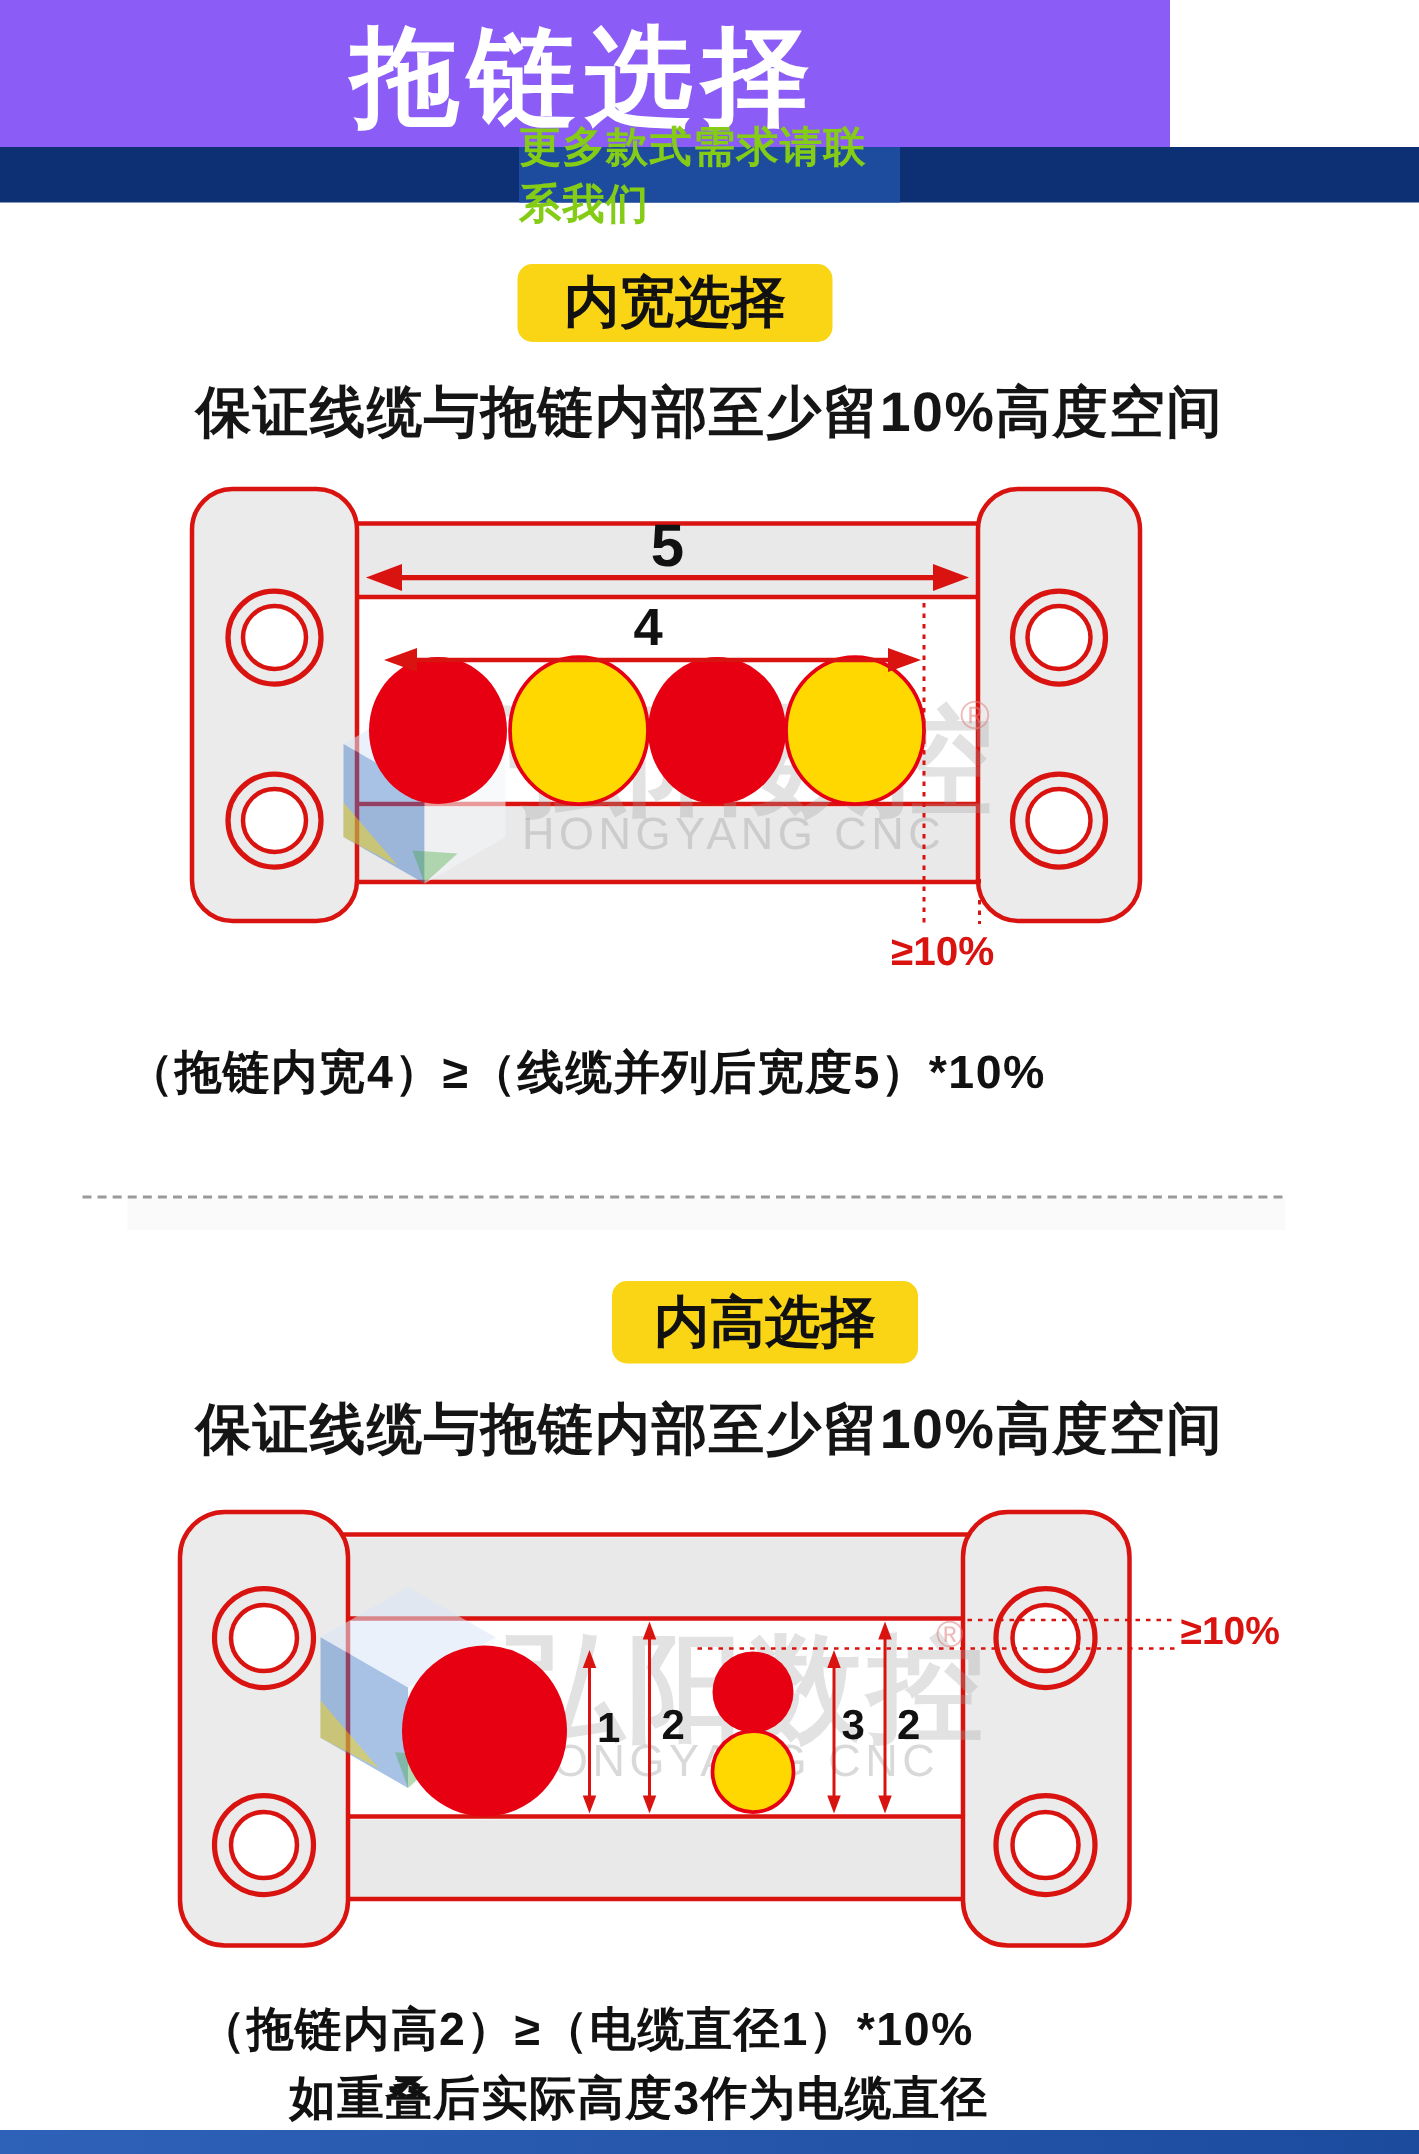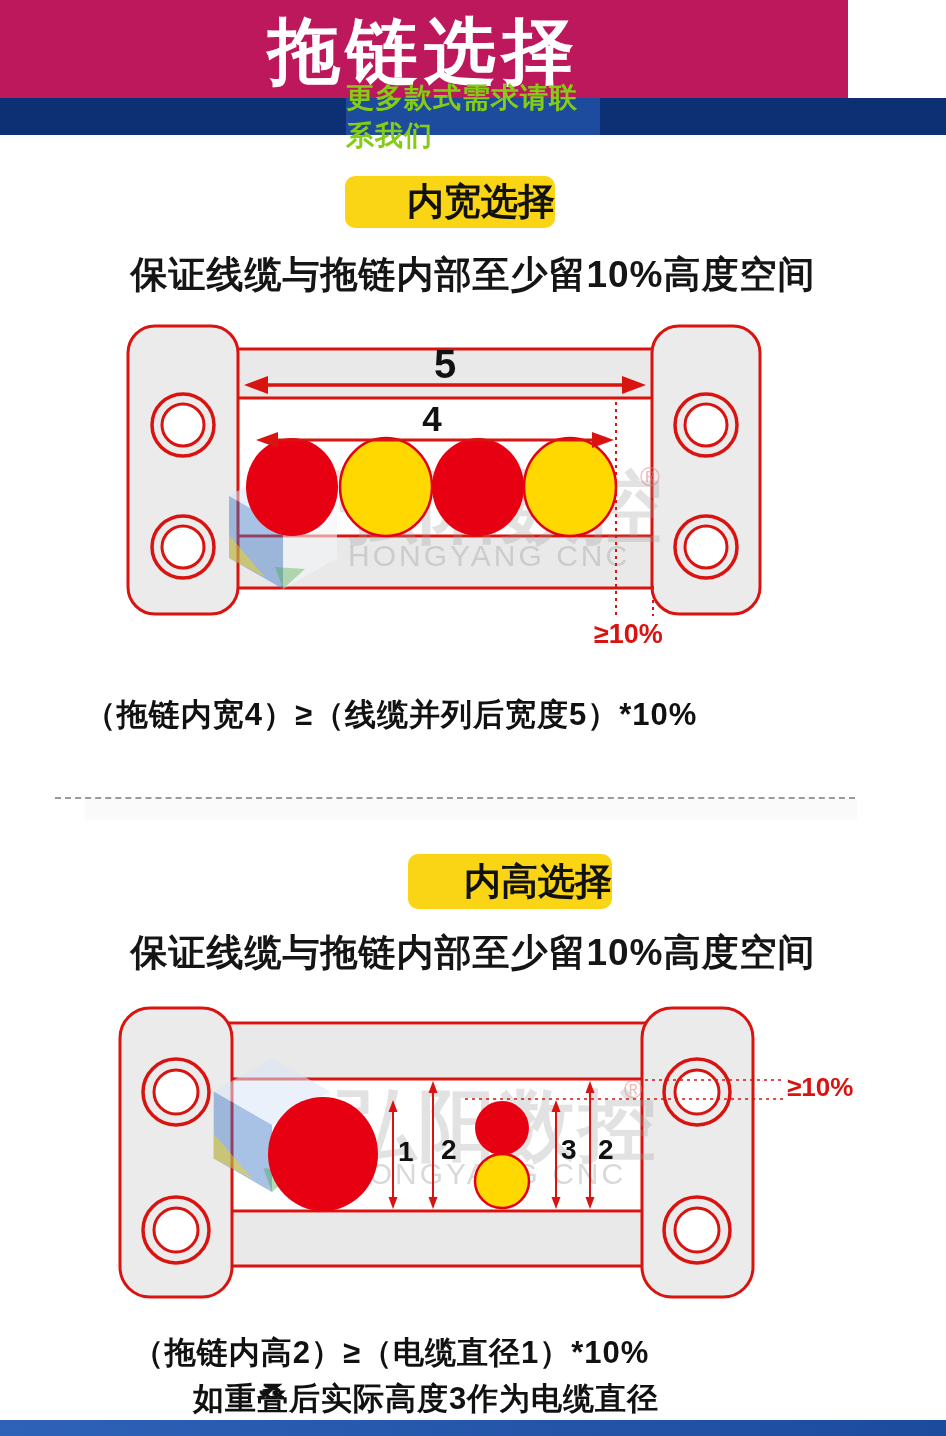--- a/index.html
+++ b/index.html
@@ -2,27 +2,27 @@
 <html><head>
 <meta charset="utf-8">
 <style>
   html,body{margin:0;padding:0;background:#fff;}
   #page{
     position:relative;width:946px;height:1436px;background:#fff;overflow:hidden;
     font-family:"Liberation Sans","DejaVu Sans",sans-serif;
   }
   .abs{position:absolute;}
   
-  .hdr{left:0;top:0;width:848px;height:98px;background:#be185d;display:flex;align-items:center;justify-content:center;}
+  .hdr{left:0;top:0;width:780px;height:98px;background:#8b5cf6;display:flex;align-items:center;justify-content:center;}
   .hdr-title{color:#fff;font-size:72px;font-weight:900;letter-spacing:6px;padding-top:6px;}
   .hdr-strip{left:0;top:98px;width:946px;height:37px;background:#0d2f73;display:flex;align-items:center;justify-content:center;}
   .hdr-substripbox{width:254px;height:37px;background:#1d4c9f;display:flex;align-items:center;justify-content:center;}
   .hdr-sub{color:#84cc16;font-size:28px;font-weight:700;letter-spacing:1px;}
   
-  .badge{background:#f9d515;border-radius:10px;display:flex;align-items:center;justify-content:flex-end;
+  .badge{background:#f9d515;border-radius:10px;display:flex;align-items:center;justify-content:center;
          color:#111;font-weight:800;}
   .badge1{left:345px;top:176px;width:210px;height:52px;font-size:37px;}
   .badge2{left:368px;top:854px;width:204px;height:55px;font-size:37px;margin-left:40px;}
   .heading{left:0;width:946px;text-align:center;color:#151515;font-weight:900;font-size:37px;letter-spacing:1px;}
   .heading1{top:250px;}
   .heading2{top:928px;}
   
   .dim{color:#111;font-weight:600;line-height:1;text-align:center;}
   .clearance{color:#d9130f;font-weight:600;line-height:1;}
   

